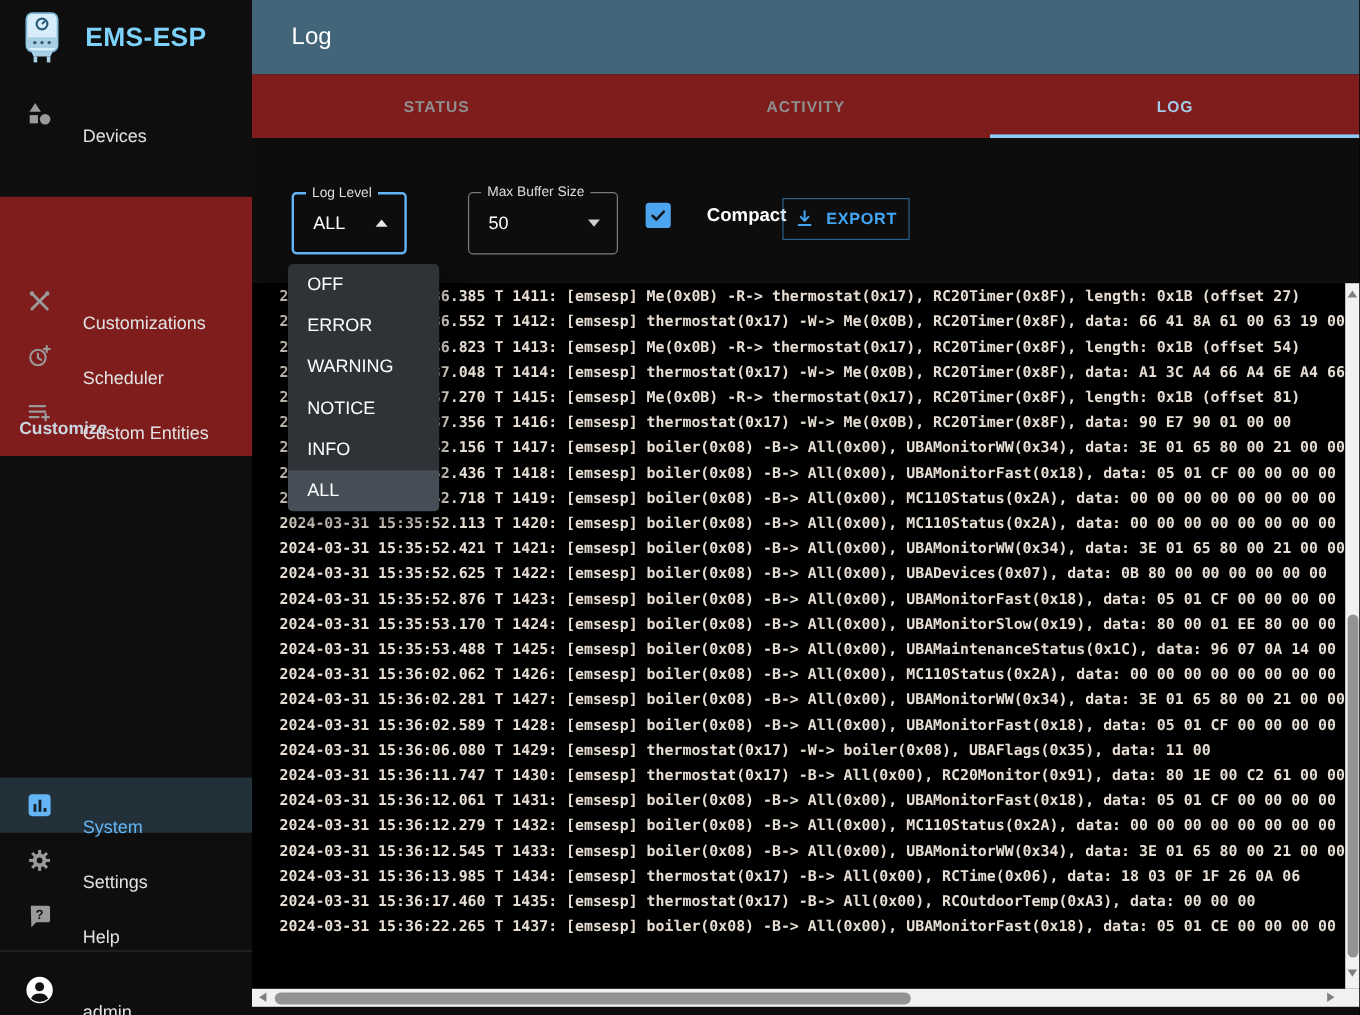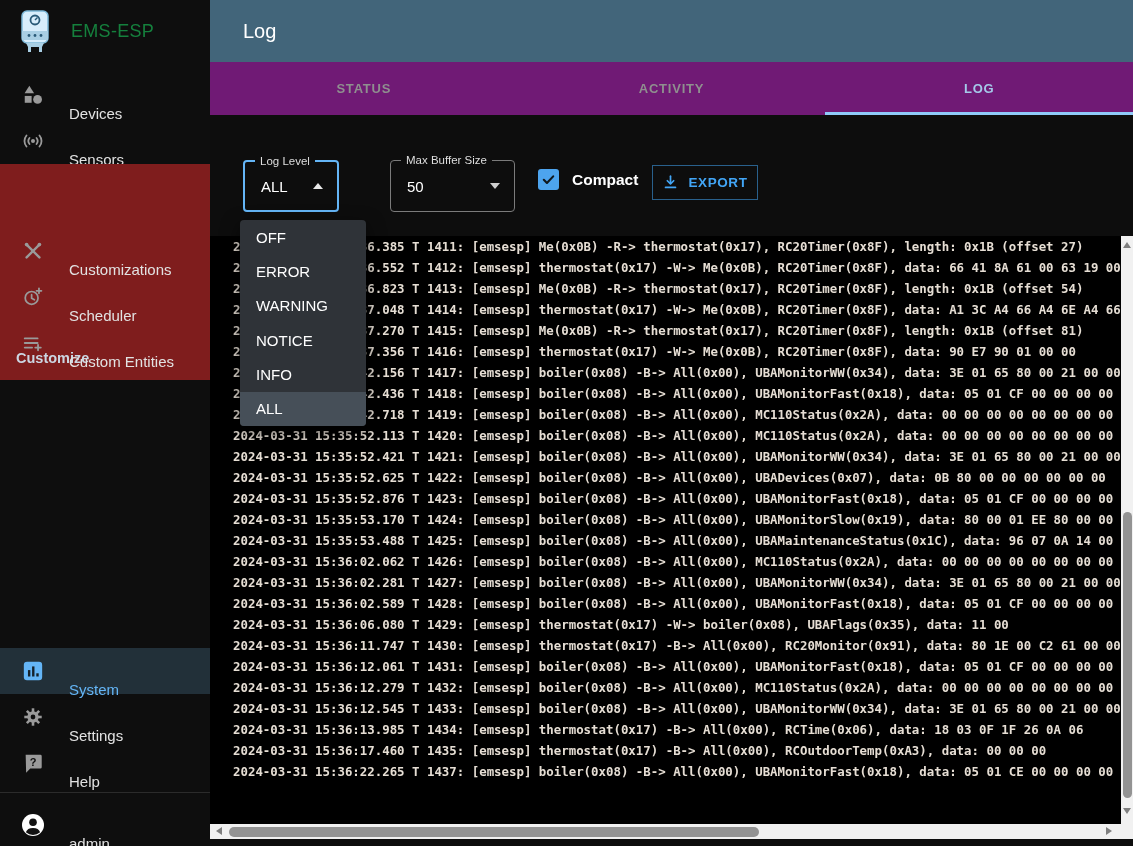--- a/index.html
+++ b/index.html
@@ -3,53 +3,53 @@
 <meta charset="utf-8">
 <style>
   html,body{margin:0;padding:0;background:#000;}
   .app{position:relative;width:1133px;height:846px;background:#0d0d0d;overflow:hidden;
        font-family:"Liberation Sans",sans-serif;-webkit-font-smoothing:antialiased;}
 
   
   .sidebar{position:absolute;left:0;top:0;width:210px;height:846px;background:#0e0e0e;z-index:5;}
   .logo-bar{height:62px;display:flex;align-items:center;}
   .logo-icon{margin-left:17px;margin-right:18px;width:36px;height:44px;flex:0 0 auto;}
-  .logo-title{color:#15803d;font-size:18px;font-weight:normal;letter-spacing:.3px;}
+  .logo-title{color:#7dd3fc;font-size:22px;font-weight:bold;letter-spacing:.3px;}
   .nav-row{position:absolute;left:0;width:210px;height:46px;display:flex;align-items:center;cursor:pointer;}
   .nav-icon{width:24px;height:24px;margin-left:21px;margin-right:24px;display:flex;align-items:center;justify-content:center;}
   .nav-label{color:#e2e2e2;font-size:15px;margin-top:36px;}
   .customize{position:absolute;left:0;top:164px;width:210px;height:216px;background:#7f1d1d;}
   .customize-header{position:absolute;left:16px;top:186px;color:#ccd6e2;font-size:14.5px;font-weight:bold;}
   .nav-row.selected{background:#223039;}
   .nav-row.selected .nav-label{color:#64b5f6;}
   .divider{position:absolute;left:0;top:792px;width:210px;height:1px;background:#2b2b2b;}
 
   
   .header{position:absolute;left:210px;top:0;width:923px;height:62px;background:#42657a;
           display:flex;align-items:center;}
   .header-title{color:#fff;font-size:20px;margin-left:33px;font-weight:normal;}
-  .tabbar{position:absolute;left:210px;top:62px;width:923px;height:53px;background:#701a75;display:flex;justify-content:center;}
+  .tabbar{position:absolute;left:210px;top:62px;width:923px;height:53px;background:#7f1d1d;display:flex;justify-content:center;}
   .tab{flex:1;display:flex;align-items:center;justify-content:center;color:#8f8f8f;
        font-size:13px;font-weight:bold;letter-spacing:.8px;cursor:pointer;}
   .tab.selected{color:#a4c9e9;}
   .tab-indicator{position:absolute;left:615px;bottom:0;width:308px;height:3px;background:#90caf9;}
 
   
   .select{position:absolute;box-sizing:border-box;border-radius:4px;z-index:6;cursor:pointer;}
   .select-label{position:absolute;top:-7px;left:10px;background:#0d0d0d;padding:0 5px;
                 font-size:11.5px;color:#dedede;line-height:13px;}
   .select-value{position:absolute;left:16px;top:50%;transform:translateY(-50%);color:#fff;font-size:15px;}
   .caret{position:absolute;right:14px;top:50%;width:0;height:0;border-left:5.5px solid transparent;border-right:5.5px solid transparent;}
   .caret.up{margin-top:-3px;border-bottom:6px solid #e8e8e8;}
   .caret.down{margin-top:-3px;border-top:6px solid #cfcfcf;}
   #log-level{left:243px;top:160px;width:96px;height:52px;border:2px solid #64b5f6;}
   #max-buffer{left:390px;top:160px;width:125px;height:52px;border:1px solid #7b7b7b;}
   .checkbox-wrap{position:absolute;left:538px;top:169px;display:flex;align-items:center;z-index:6;cursor:pointer;}
   .checkbox{width:21px;height:21px;background:#4da4ee;border-radius:3px;display:flex;align-items:center;justify-content:center;}
-  .checkbox-label{margin-left:13px;color:#fff;font-size:15.5px;font-weight:600;}
+  .checkbox-label{margin-left:30px;color:#fff;font-size:15.5px;font-weight:600;}
   .export-btn{position:absolute;left:652px;top:165px;width:106px;height:35px;box-sizing:border-box;
               border:1px solid rgba(66,165,245,.55);border-radius:0;background:transparent;z-index:6;
               display:flex;align-items:center;justify-content:center;color:#42a5f5;
               font-size:13.5px;font-weight:bold;letter-spacing:.6px;cursor:pointer;font-family:inherit;}
   .export-btn svg{margin-right:9px;}
 
   
   .menu{position:absolute;left:240px;top:220px;width:126px;height:206px;background:#2f3338;border-radius:4px;
         box-shadow:0 6px 18px rgba(0,0,0,.6);z-index:10;display:flex;flex-direction:column;overflow:hidden;}
   .menu-item{flex:1;display:flex;align-items:center;padding-left:16px;color:#fff;font-size:15px;
@@ -99,32 +99,20 @@
       <span class="nav-icon">
         <svg width="22" height="22" viewBox="0 0 24 24" fill="#9a9a9a">
           <path d="M8 2 L13.2 10 H2.8 Z"></path>
           <rect x="3" y="13" width="7.5" height="7.5"></rect>
           <circle cx="17" cy="16.8" r="4.8"></circle>
         </svg>
       </span>
       <span class="nav-label">Devices</span>
     </div>
 
-    <div class="nav-row" style="top:118px">
-      <span class="nav-icon">
-        <svg width="24" height="24" viewBox="0 0 24 24" fill="none" stroke="#9a9a9a" stroke-width="1.8" stroke-linecap="round">
-          <circle cx="12" cy="12" r="2" fill="#9a9a9a" stroke="none"></circle>
-          <path d="M8.5 9 a4.8 4.8 0 0 0 0 6"></path>
-          <path d="M15.5 9 a4.8 4.8 0 0 1 0 6"></path>
-          <path d="M5.5 6.5 a8.5 8.5 0 0 0 0 11"></path>
-          <path d="M18.5 6.5 a8.5 8.5 0 0 1 0 11"></path>
-        </svg>
-      </span>
-      <span class="nav-label">Sensors</span>
-    </div>
 
     <div class="customize">
       <div class="customize-header">Customize</div>
     </div>
 
     <div class="nav-row" style="top:228px">
       <span class="nav-icon">
         <svg width="22" height="22" viewBox="0 0 24 24" stroke="#9a9a9a" stroke-width="2.6" stroke-linecap="round">
           <line x1="5" y1="5" x2="19" y2="19"></line>
           <line x1="19" y1="5" x2="5" y2="19"></line>

